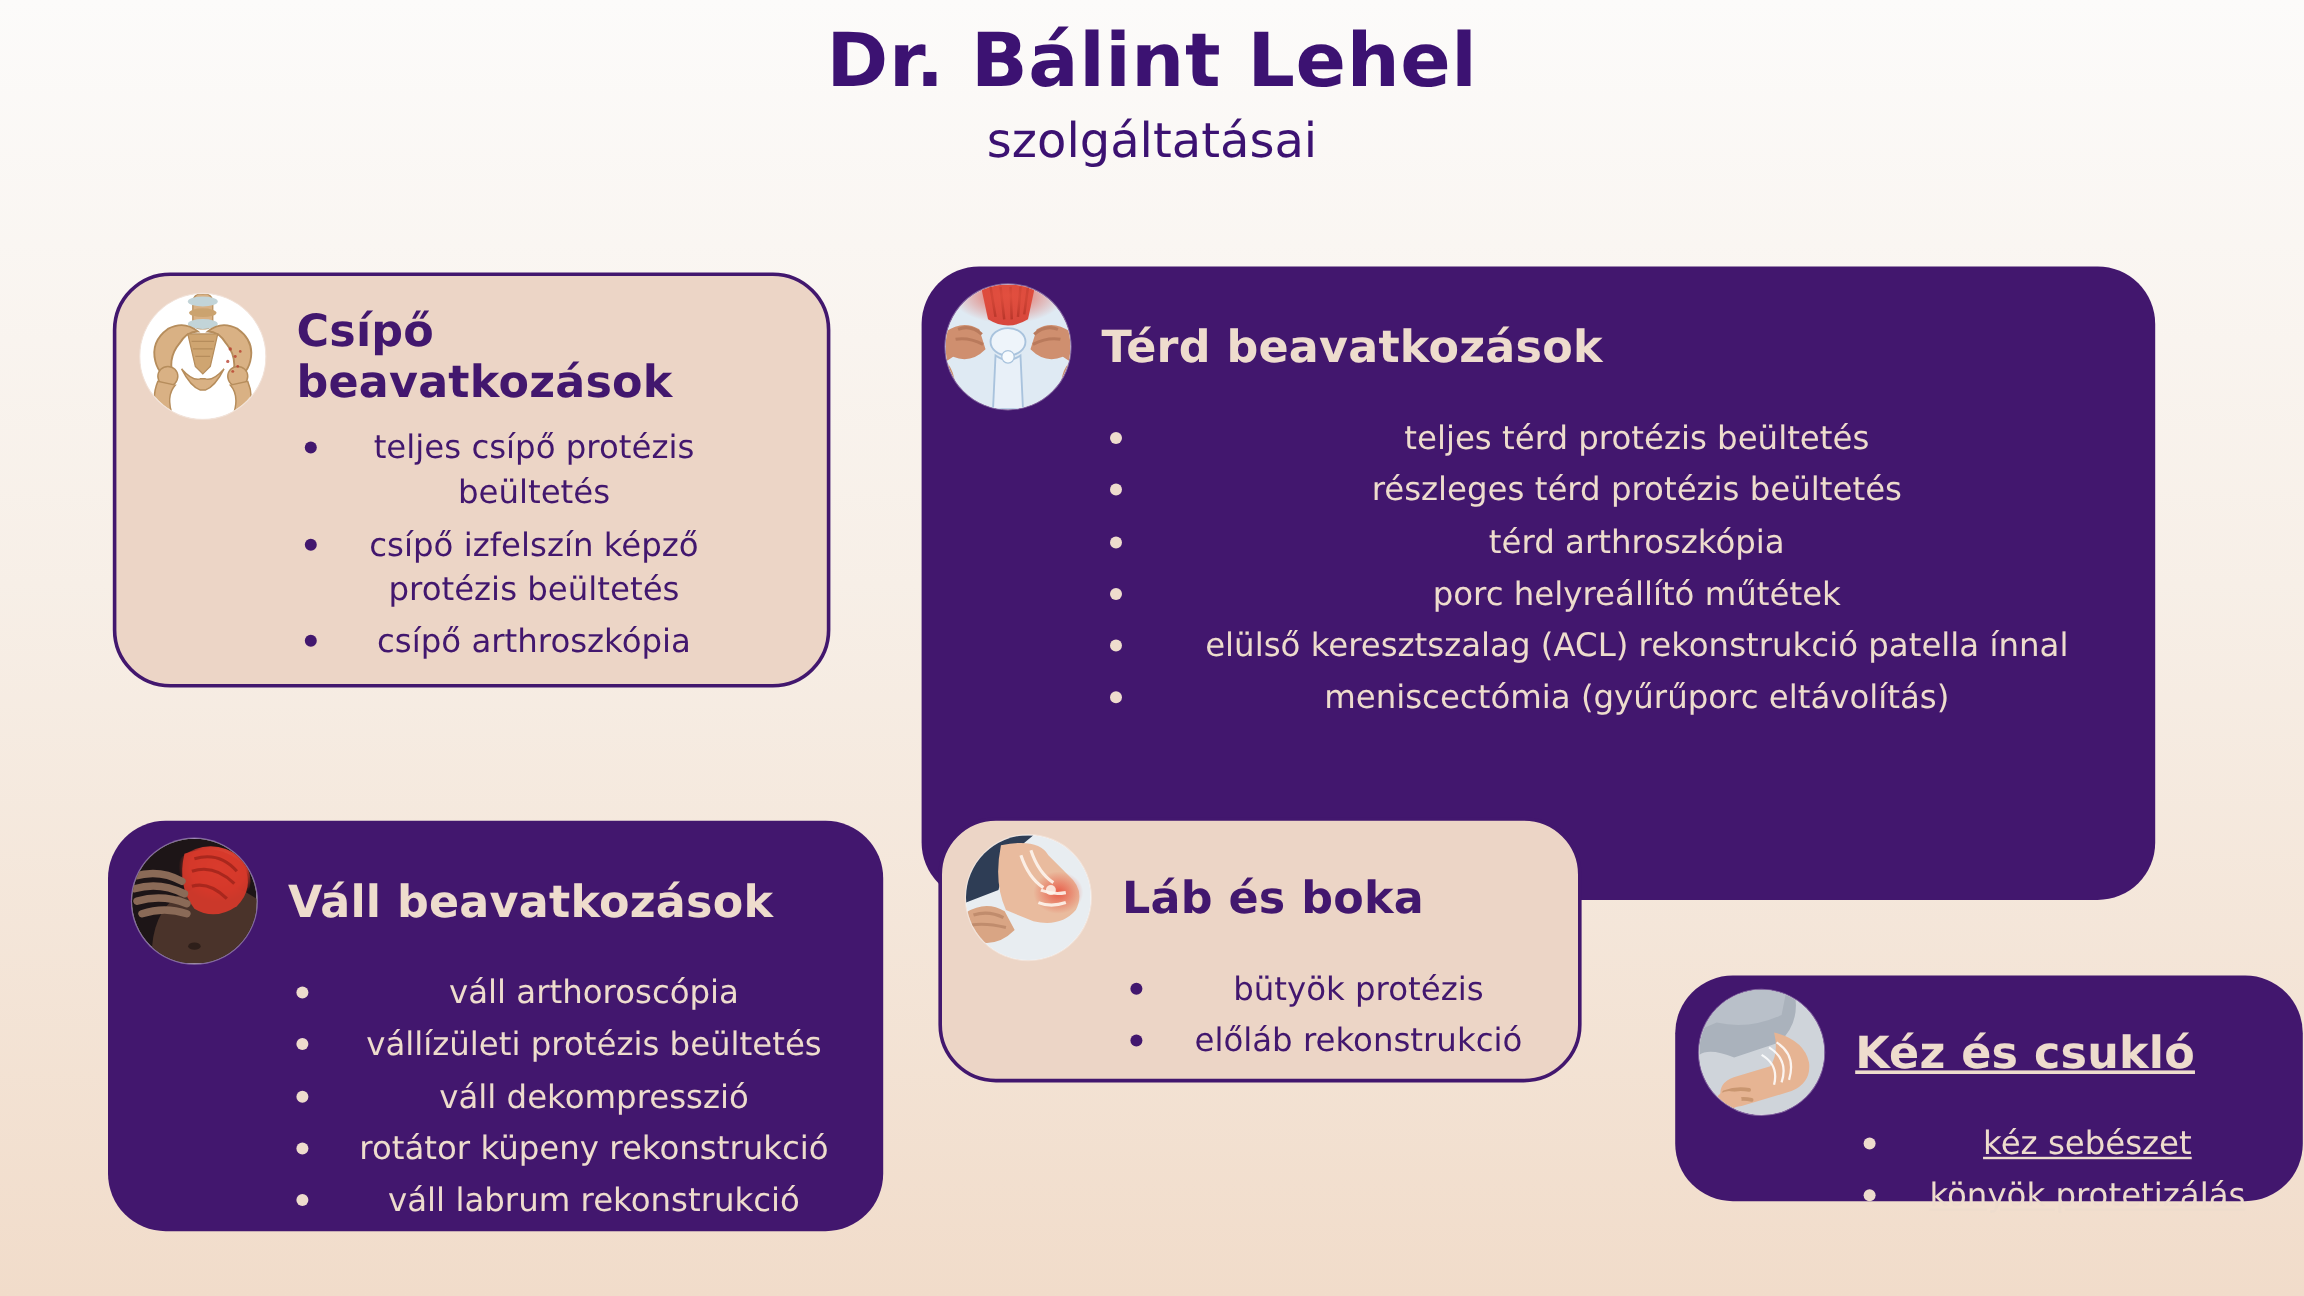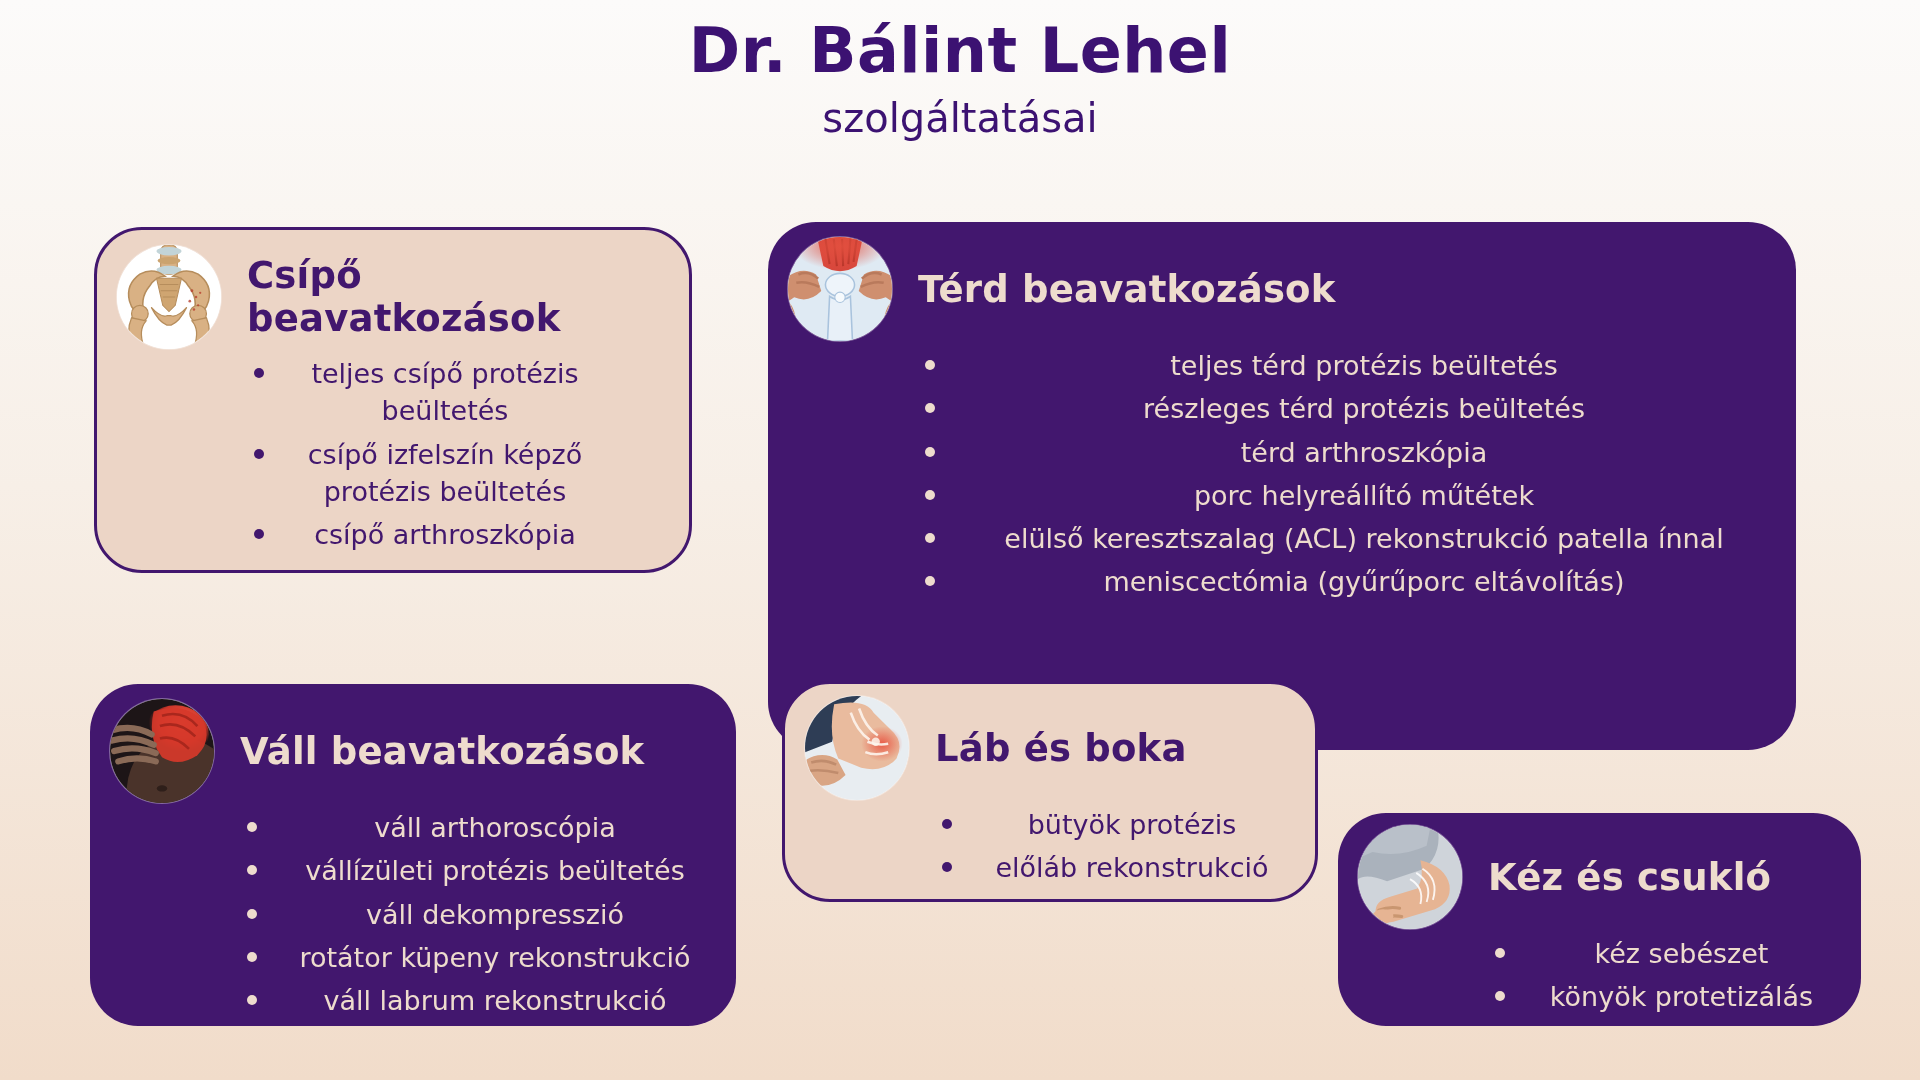--- a/index.html
+++ b/index.html
@@ -32,21 +32,21 @@
 
   .bullets{list-style:none;margin:6px 0 0;padding:0 18px 0 150px;}
   .bullets li{position:relative;padding-left:32px;font-size:27px;line-height:1.38;margin-bottom:6px;text-align:center;}
   .bullets li::before{content:"";position:absolute;left:7px;top:13px;width:10px;height:10px;border-radius:50%;background:currentColor;}
 
   #card-hip{left:94px;top:227px;width:598px;height:346px;}
   #card-hip .bullets{padding-right:78px;}
   #card-knee{left:768px;top:185px;width:1028px;height:528px;margin-top:37px;}
   #card-shoulder{left:90px;top:684px;width:646px;height:342px;}
   #card-foot{left:782px;top:681px;width:536px;height:221px;}
-  #card-hand{left:1338px;top:813px;width:523px;height:213px;}
+  #card-hand{left:1396px;top:813px;width:523px;height:188px;text-decoration:underline;}
   #card-foot .card-head,#card-hand .card-head{padding-top:12px;}
 </style>
 </head>
 <body>
 
 <div class="stage">
 
   <div class="header">
     <h1>Dr. Bálint Lehel</h1>
     <div class="subtitle">szolgáltatásai</div>

